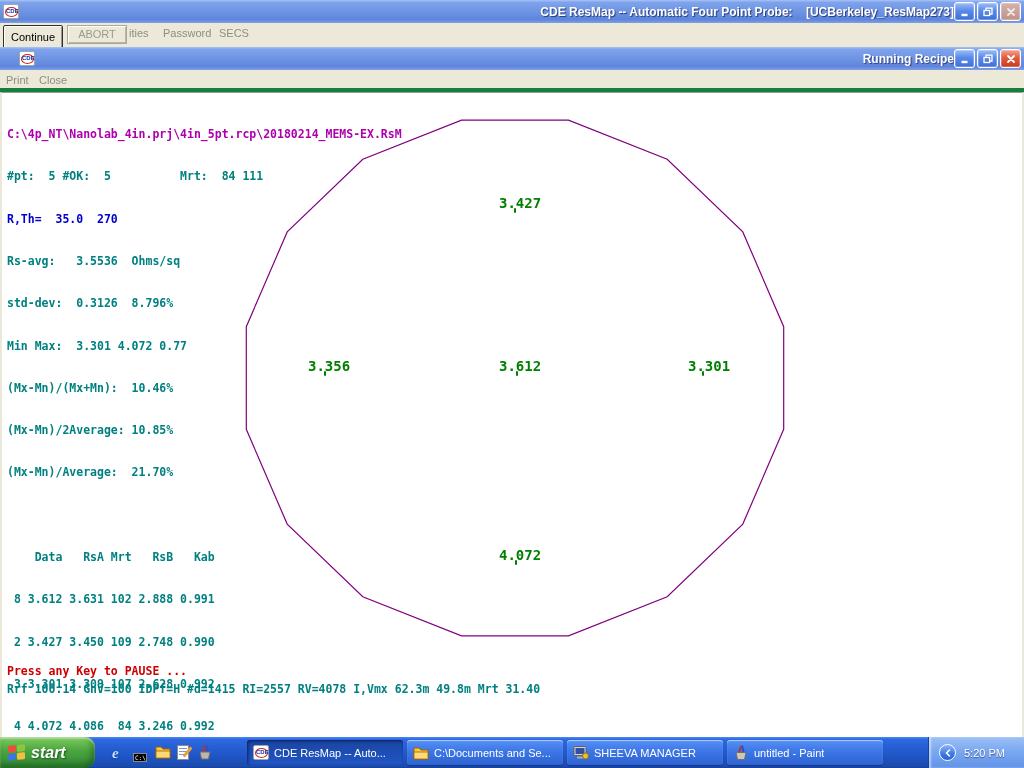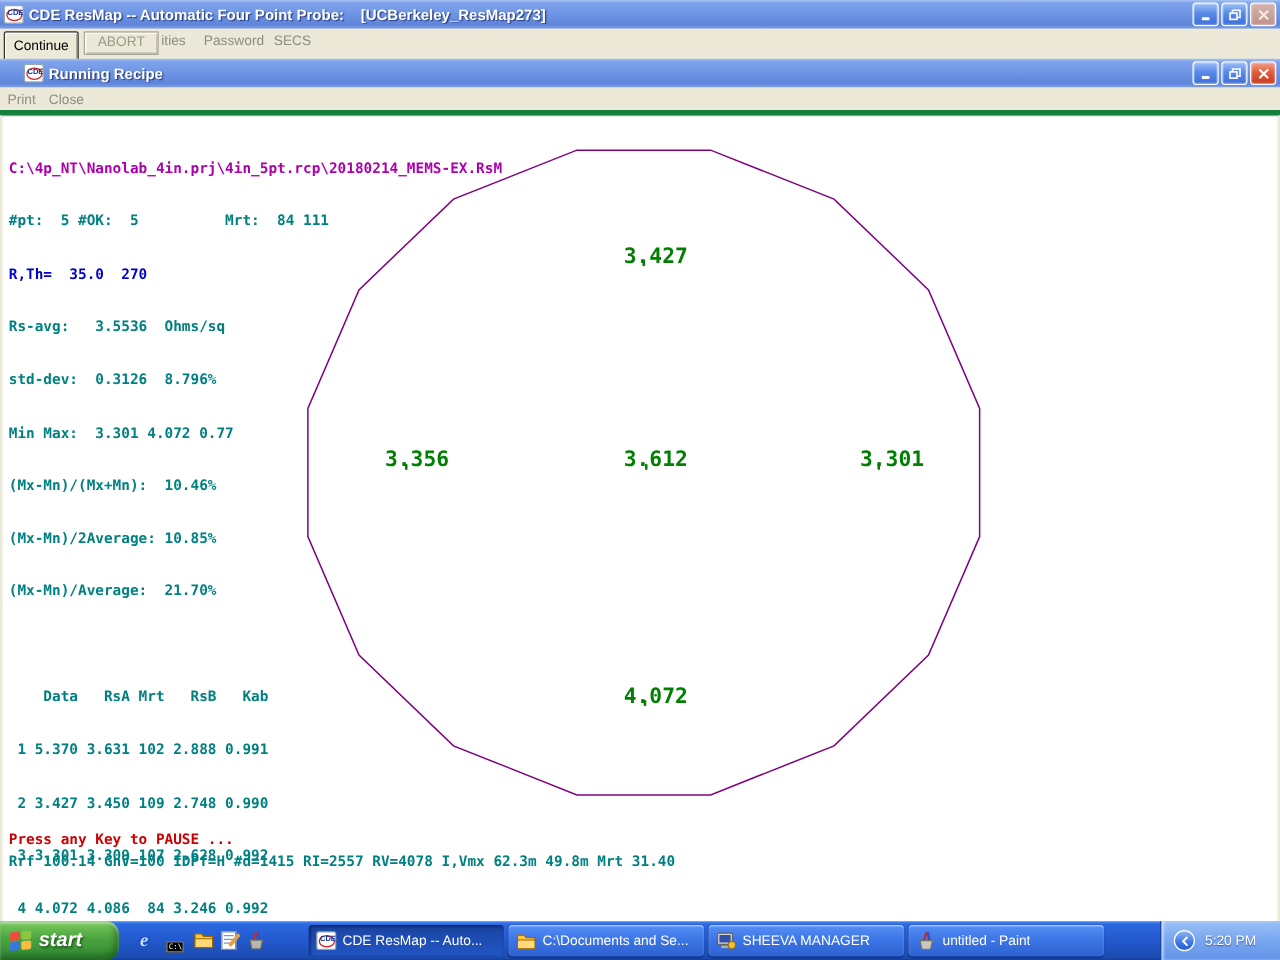--- a/index.html
+++ b/index.html
@@ -10,21 +10,21 @@
 
   
   .titlebar {
     left:0; width:1024px; height:23px;
     background:linear-gradient(180deg,#A9C4F5 0%,#7FA3EC 10%,#7096E4 45%,#5F85DC 85%,#7FA0E6 100%);
     display:flex; align-items:center; padding:0 3px;
   }
   .title-text {
     color:#fff; font-weight:bold; font-size:12px; margin-left:4px;
     text-shadow:1px 1px 1px rgba(10,20,80,.7); white-space:pre;
-    flex:1 1 auto; overflow:hidden;
+    flex:1 1 auto; overflow:hidden;text-align:right;
   }
   .win-buttons { display:flex; gap:2px; margin-left:auto; }
   .winbtn {
     width:21px; height:19px; border-radius:3px; border:1px solid #fff;
     background:linear-gradient(180deg,#9CBEF8,#5A8AE8 45%,#3E6FD8);
     box-shadow:inset 0 0 0 1px rgba(255,255,255,.25);
     display:flex; align-items:center; justify-content:center;
   }
   .winbtn.close { background:linear-gradient(180deg,#F2A492,#E25C3D 45%,#C83A1E); }
   .winbtn.close-disabled { background:linear-gradient(180deg,#D5B3AE,#BE928B); }
@@ -72,21 +72,21 @@
   }
   .mono { font-family:"DejaVu Sans Mono","Liberation Mono",monospace;
           font-size:11.5px; font-weight:bold; line-height:14.1px; white-space:pre; }
   .c-magenta { color:#AD00AD; }
   .c-teal { color:#008080; }
   .c-blue  { color:#0000CC; }
   .c-red   { color:#CC0000; }
   .report-block { left:5px; top:6px; }
   .report-block .ln { height:14.1px; }
   .wafer-label { font-family:"DejaVu Sans Mono","Liberation Mono",monospace;
-                 font-size:17px; font-weight:bold; color:#007F00; white-space:pre; }
+                 font-size:14px; font-weight:bold; color:#007F00; white-space:pre; }
   .wafer-tick { width:2px; height:5px; background:#007F00; border-radius:1px; }
 
   
   .taskbar {
     left:0; top:737px; width:1024px; height:31px;
     background:linear-gradient(180deg,#4A8AF4 0%,#2D68E0 8%,#2259CC 50%,#1A4AAE 95%,#15408F 100%);
   }
   .start-btn {
     position:absolute; left:0; top:0; width:95px; height:31px;
     background:linear-gradient(180deg,#7CCB5C 0%,#4AA53F 45%,#348B35 90%);
@@ -220,21 +220,21 @@
       <div class="ln c-teal">#pt:  5 #OK:  5          Mrt:  84 111</div>
       <div class="ln c-blue">R,Th=  35.0  270</div>
       <div class="ln c-teal">Rs-avg:   3.5536  Ohms/sq</div>
       <div class="ln c-teal">std-dev:  0.3126  8.796%</div>
       <div class="ln c-teal">Min Max:  3.301 4.072 0.77</div>
       <div class="ln c-teal">(Mx-Mn)/(Mx+Mn):  10.46%</div>
       <div class="ln c-teal">(Mx-Mn)/2Average: 10.85%</div>
       <div class="ln c-teal">(Mx-Mn)/Average:  21.70%</div>
       <div class="ln"></div>
       <div class="ln c-teal">    Data   RsA Mrt   RsB   Kab</div>
-      <div class="ln c-teal"> 1 5.370 3.631 102 2.888 0.991</div>
+      <div class="ln c-teal"> 8 3.612 3.631 102 2.888 0.991</div>
       <div class="ln c-teal"> 2 3.427 3.450 109 2.748 0.990</div>
       <div class="ln c-teal"> 3 3.301 3.309 107 2.628 0.992</div>
       <div class="ln c-teal"> 4 4.072 4.086  84 3.246 0.992</div>
       <div class="ln c-teal"> 5 3.356 3.397 111 2.714 0.986</div>
     </div>
 
     <span class="abs wafer-label" style="left:497px;top:102px;">3.427</span>
     <span class="abs wafer-tick" style="left:512px;top:115px;"></span>
 
     <span class="abs wafer-label" style="left:306px;top:265px;">3.356</span>

